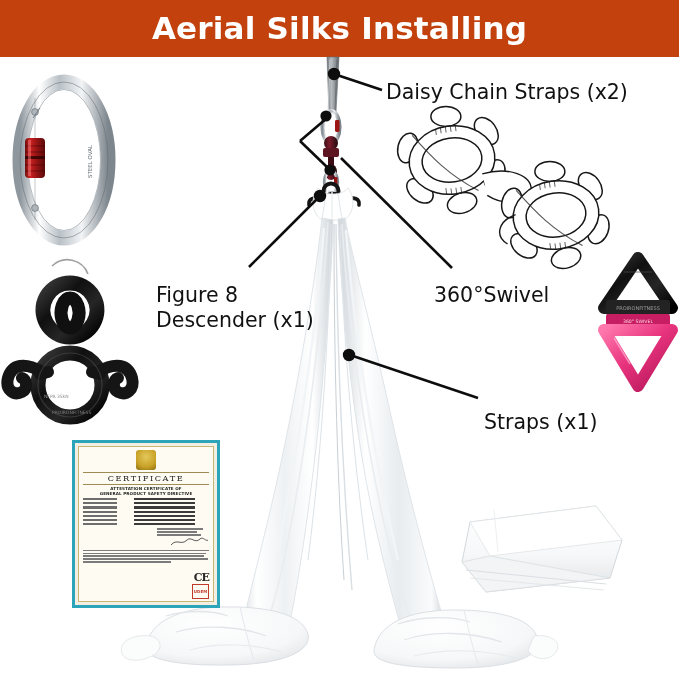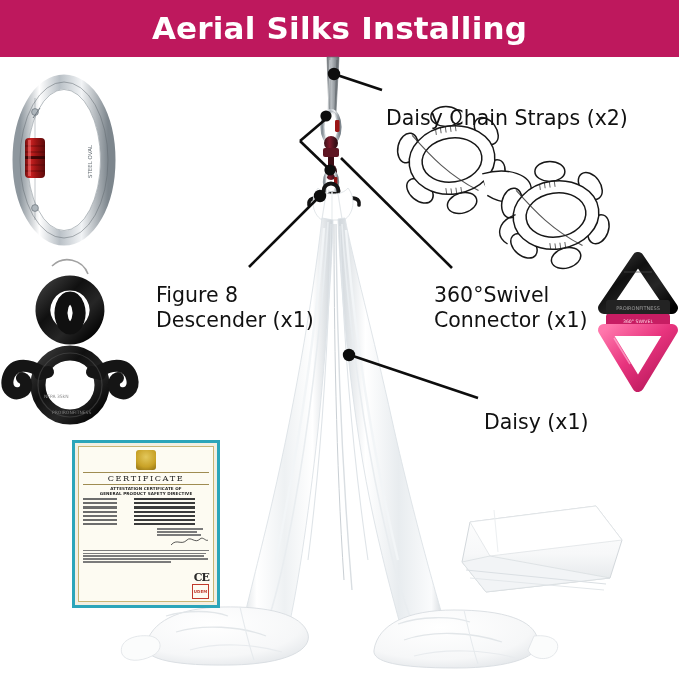--- a/index.html
+++ b/index.html
@@ -12,21 +12,21 @@
   #root {
     position: relative;
     width: 679px; height: 676px;
     background: #ffffff;
   }
 
   
   .header {
     position: absolute; left: 0; top: 0;
     width: 679px; height: 57px;
-    background: #be185d;
+    background: #c2410c;
     display: flex; align-items: center; justify-content: center;
   }
   .header-title {
     color: #ffffff;
     font-size: 31px;
     font-weight: bold;
     letter-spacing: 0.2px;
     line-height: 1;
     white-space: nowrap;
   }
@@ -488,34 +488,33 @@
     </g>
     <g fill="#0d0d0d">
       <circle cx="334" cy="74" r="6.2"></circle>
       <circle cx="326" cy="116" r="5.6"></circle>
       <circle cx="330" cy="170" r="5.6"></circle>
       <circle cx="320" cy="196" r="6.2"></circle>
       <circle cx="349" cy="355" r="6.2"></circle>
     </g>
   </svg>
 
-  <div class="label" style="left:386px; top:80px;margin-top:26px;">
+  <div class="label" style="left:386px; top:80px;">
     <div>Daisy Chain Straps (x2)</div>
   </div>
 
   <div class="label" style="left:143px; top:115px;">
   </div>
 
   <div class="label" style="left:156px; top:283px;">
     <div>Figure 8</div>
     <div>Descender (x1)</div>
   </div>
 
   <div class="label" style="left:434px; top:283px;">
     <div>360°Swivel</div>
-    <div>Connector (x1)</div>
   </div>
 
   <div class="label" style="left:484px; top:410px;">
-    <div>Daisy (x1)</div>
+    <div>Straps (x1)</div>
   </div>
 
 </div>
 
 </body></html>

